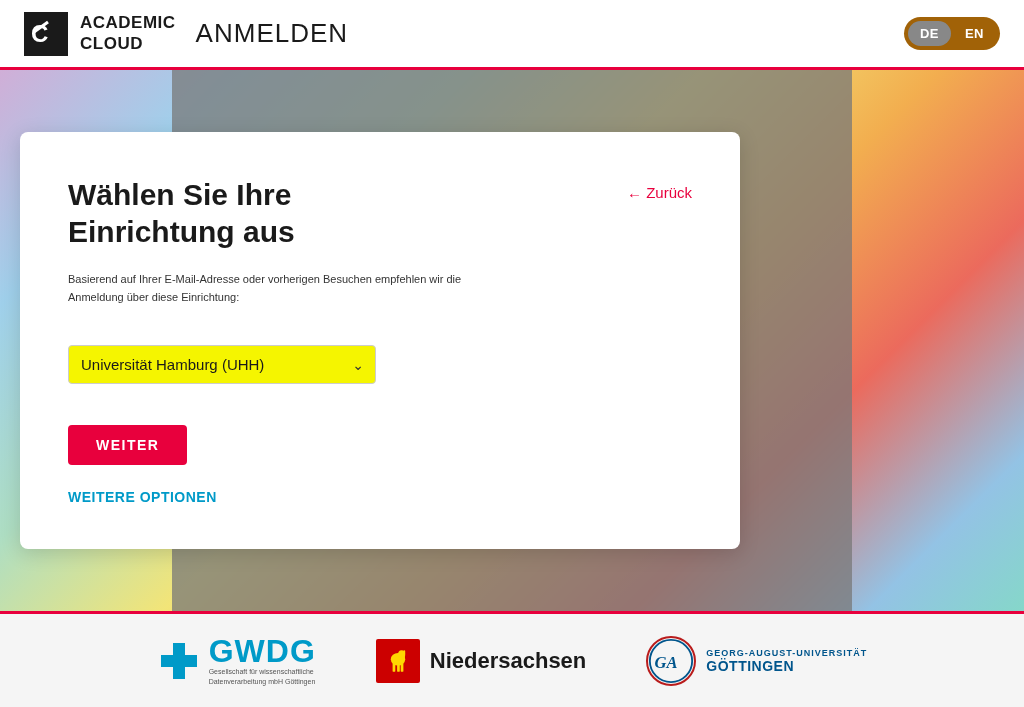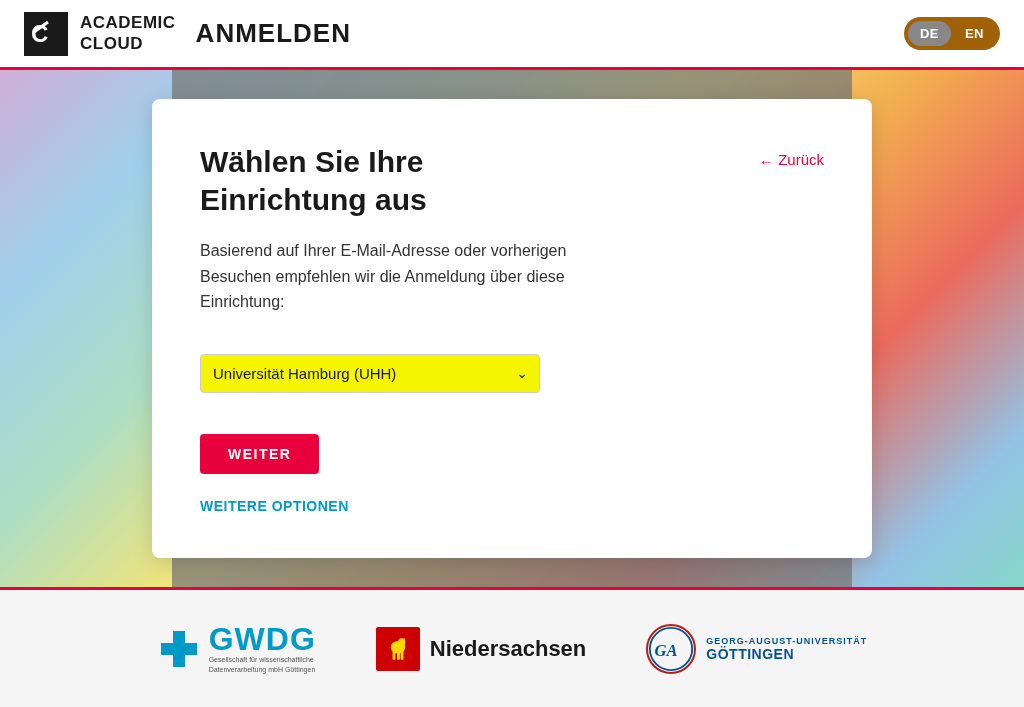--- a/index.html
+++ b/index.html
@@ -44,21 +44,21 @@
       font-size: 17px;
       font-weight: 700;
       color: #1a1a1a;
       line-height: 1.2;
       text-transform: uppercase;
       letter-spacing: 0.5px;
     }
 
     .header-title {
       font-size: 26px;
-      font-weight: 700;
+      font-weight: 400;
       color: #1a1a1a;
       letter-spacing: 1px;
       margin-left: 20px;
     }
 
     .header-left {
       display: flex;
       align-items: center;
     }
 
@@ -129,21 +129,20 @@
       height: 100%;
       background: rgba(120, 120, 120, 0.75);
     }
 
     .content-wrapper {
       position: relative;
       z-index: 2;
       flex: 1;
       display: flex;
       flex-direction: column;
-      align-items: center;
       justify-content: center;
       padding: 28px 20px;
     }
 
     
     .card {
       background: #fff;
       border-radius: 8px;
       padding: 44px 48px 44px 48px;
       width: 720px;
@@ -178,31 +177,31 @@
       text-decoration: none;
       display: flex;
       align-items: center;
       gap: 4px;
       margin-top: 8px;
       cursor: pointer;
       white-space: nowrap;
     }
 
     .card-description {
-      font-size: 16px;
+      font-size: 11px;
       color: #333;
       line-height: 1.6;
       margin-bottom: 39px;
       max-width: 420px;
     }
 
     
     .dropdown-wrapper {
       position: relative;
-      width: 340px;
+      width: 308px;
       margin-bottom: 28px;
     }
 
     .dropdown-select {
       width: 100%;
       padding: 10px 40px 10px 12px;
       border: 1.5px solid #ccc;
       border-radius: 4px;
       font-size: 15px;
       background: #f5f500;
@@ -248,21 +247,21 @@
       letter-spacing: 0.5px;
       text-decoration: none;
       text-transform: uppercase;
       cursor: pointer;
     }
 
     
     .footer {
       background: #f5f5f5;
       border-top: 3px solid #e8003d;
-      height: 120px;
+      height: 96px;
       display: flex;
       align-items: center;
       justify-content: center;
       gap: 60px;
       flex-shrink: 0;
       padding: 0 40px;
     }
 
     
     .gwdg-logo {

